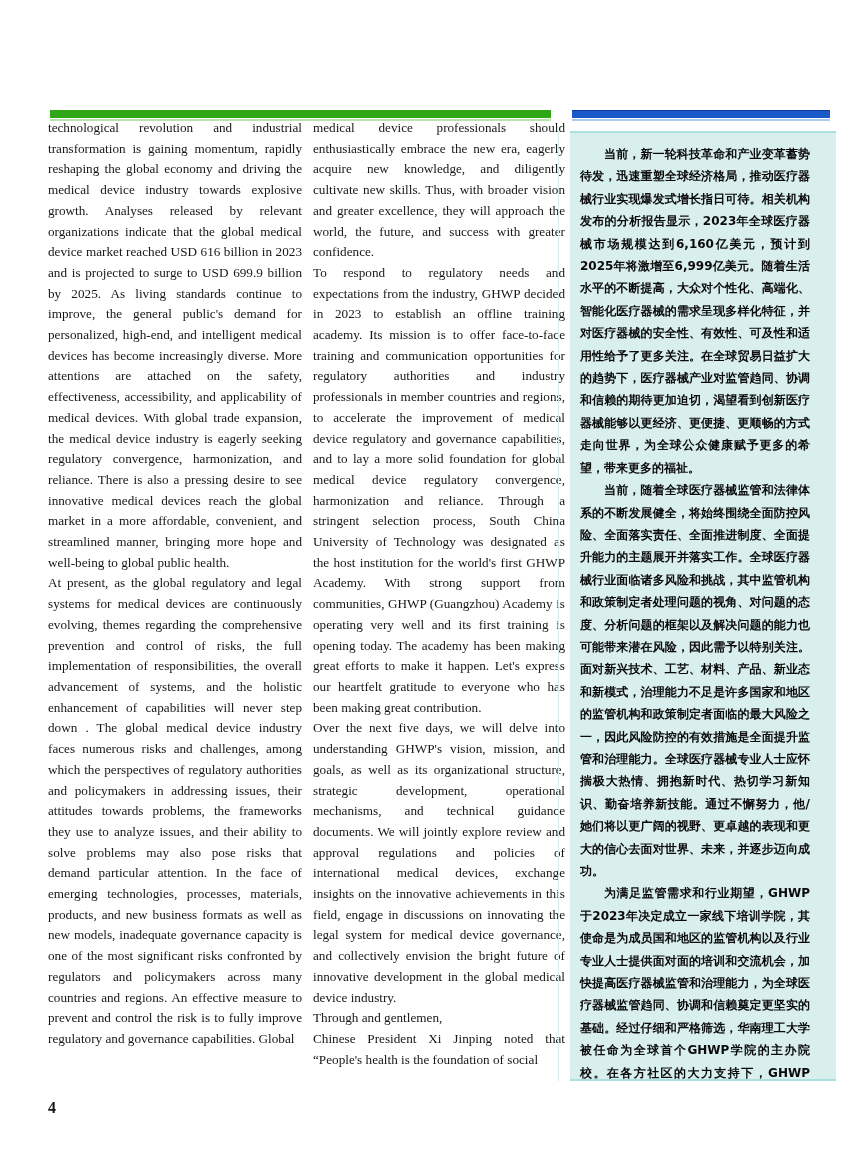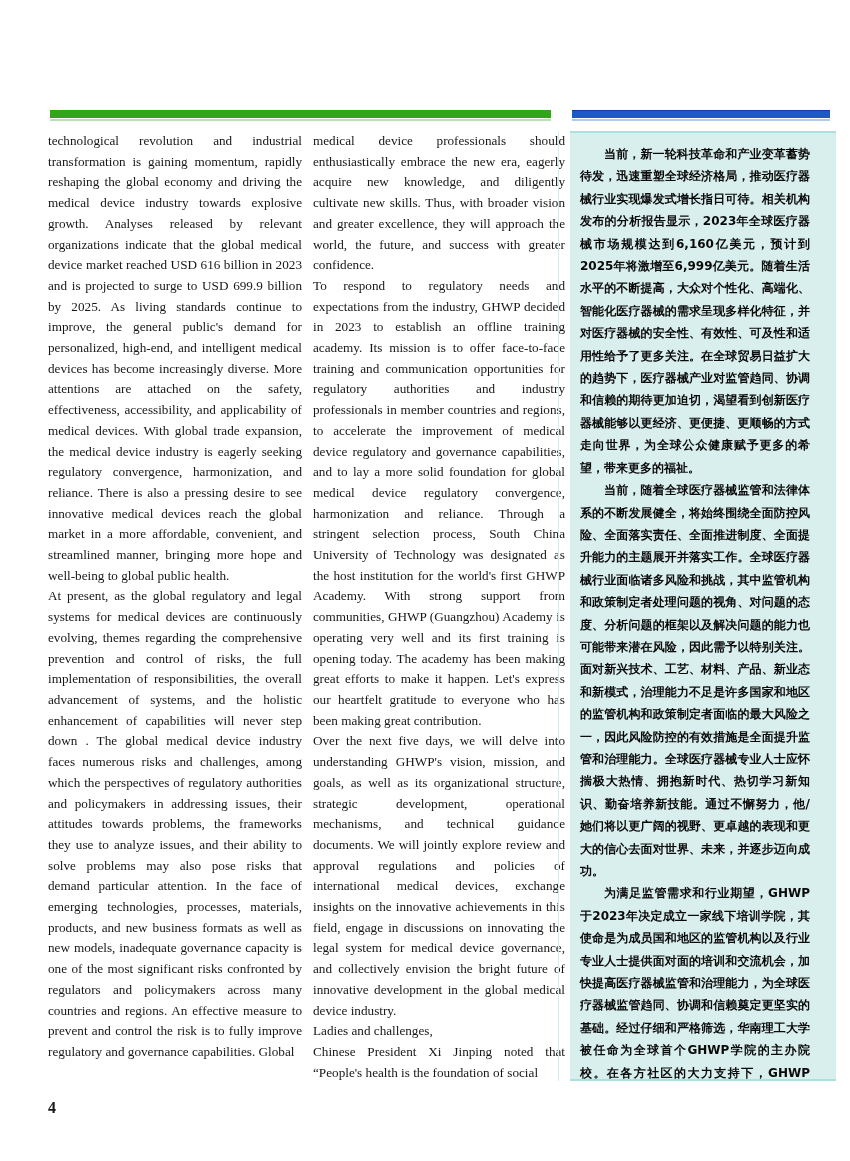--- a/index.html
+++ b/index.html
@@ -15,21 +15,21 @@
   .topbar{position:absolute;top:110px;}
   .bar-main{height:8px;}
   .bar-gap{height:1px;}
   .bar-light{height:2px;}
   .green .bar-main{background:var(--accent_green,#2fa716);}
   .green .bar-light{background:var(--accent_green_light,#b9e3ae);}
   .blue .bar-main{background:var(--accent_blue,#1a5ac8);border-top:1px solid #0c3f9e;box-sizing:border-box;}
   .blue .bar-light{background:var(--accent_blue_light,#aecbee);}
   
   .col{
-    position:absolute;top:131px;
+    position:absolute;top:118px;
     font-size:13.2px;line-height:20.7px;
     text-align:justify;
   }
   .col p{margin:0;padding:0;}
   .col1{left:48px;width:254px;}
   .col2{left:313px;width:252px;}
   
   .divider{position:absolute;left:558px;top:131px;width:1px;height:950px;background:#d5ecef;}
   .cnbox{
     position:absolute;left:570px;top:131px;width:266px;height:950px;
@@ -76,21 +76,21 @@
 
   <div class="col col1">
     <p>technological revolution and industrial transformation is gaining momentum, rapidly reshaping the global economy and driving the medical device industry towards explosive growth. Analyses released by relevant organizations indicate that the global medical device market reached USD 616 billion in 2023 and is projected to surge to USD 699.9 billion by 2025. As living standards continue to improve, the general public's demand for personalized, high-end, and intelligent medical devices has become increasingly diverse. More attentions are attached on the safety, effectiveness, accessibility, and applicability of medical devices. With global trade expansion, the medical device industry is eagerly seeking regulatory convergence, harmonization, and reliance. There is also a pressing desire to see innovative medical devices reach the global market in a more affordable, convenient, and streamlined manner, bringing more hope and well-being to global public health.</p>
     <p>At present, as the global regulatory and legal systems for medical devices are continuously evolving, themes regarding the comprehensive prevention and control of risks, the full implementation of responsibilities, the overall advancement of systems, and the holistic enhancement of capabilities will never step down . The global medical device industry faces numerous risks and challenges, among which the perspectives of regulatory authorities and policymakers in addressing issues, their attitudes towards problems, the frameworks they use to analyze issues, and their ability to solve problems may also pose risks that demand particular attention. In the face of emerging technologies, processes, materials, products, and new business formats as well as new models, inadequate governance capacity is one of the most significant risks confronted by regulators and policymakers across many countries and regions. An effective measure to prevent and control the risk is to fully improve regulatory and governance capabilities. Global</p>
   </div>
 
   <div class="col col2">
     <p>medical device professionals should enthusiastically embrace the new era, eagerly acquire new knowledge, and diligently cultivate new skills. Thus, with broader vision and greater excellence, they will approach the world, the future, and success with greater confidence.</p>
     <p>To respond to regulatory needs and expectations from the industry, GHWP decided in 2023 to establish an offline training academy. Its mission is to offer face-to-face training and communication opportunities for regulatory authorities and industry professionals in member countries and regions, to accelerate the improvement of medical device regulatory and governance capabilities, and to lay a more solid foundation for global medical device regulatory convergence, harmonization and reliance. Through a stringent selection process, South China University of Technology was designated as the host institution for the world's first GHWP Academy. With strong support from communities, GHWP (Guangzhou) Academy is operating very well and its first training is opening today. The academy has been making great efforts to make it happen. Let's express our heartfelt gratitude to everyone who has been making great contribution.</p>
     <p>Over the next five days, we will delve into understanding GHWP's vision, mission, and goals, as well as its organizational structure, strategic development, operational mechanisms, and technical guidance documents. We will jointly explore review and approval regulations and policies of international medical devices, exchange insights on the innovative achievements in this field, engage in discussions on innovating the legal system for medical device governance, and collectively envision the bright future of innovative development in the global medical device industry.</p>
-    <p>Ladies and challenges,</p>
+    <p>Through and gentlemen,</p>
     <p>Chinese President Xi Jinping noted that “People's health is the foundation of social</p>
   </div>
 
   <div class="divider"></div>
 
   <div class="cnbox">
     <p>当前，新一轮科技革命和产业变革蓄势待发，迅速重塑全球经济格局，推动医疗器械行业实现爆发式增长指日可待。相关机构发布的分析报告显示，2023年全球医疗器械市场规模达到6,160亿美元，预计到2025年将激增至6,999亿美元。随着生活水平的不断提高，大众对个性化、高端化、智能化医疗器械的需求呈现多样化特征，并对医疗器械的安全性、有效性、可及性和适用性给予了更多关注。在全球贸易日益扩大的趋势下，医疗器械产业对监管趋同、协调和信赖的期待更加迫切，渴望看到创新医疗器械能够以更经济、更便捷、更顺畅的方式走向世界，为全球公众健康赋予更多的希望，带来更多的福祉。</p>
     <p>当前，随着全球医疗器械监管和法律体系的不断发展健全，将始终围绕全面防控风险、全面落实责任、全面推进制度、全面提升能力的主题展开并落实工作。全球医疗器械行业面临诸多风险和挑战，其中监管机构和政策制定者处理问题的视角、对问题的态度、分析问题的框架以及解决问题的能力也可能带来潜在风险，因此需予以特别关注。面对新兴技术、工艺、材料、产品、新业态和新模式，治理能力不足是许多国家和地区的监管机构和政策制定者面临的最大风险之一，因此风险防控的有效措施是全面提升监管和治理能力。全球医疗器械专业人士应怀揣极大热情、拥抱新时代、热切学习新知识、勤奋培养新技能。通过不懈努力，他/她们将以更广阔的视野、更卓越的表现和更大的信心去面对世界、未来，并逐步迈向成功。</p>
     <p>为满足监管需求和行业期望，GHWP于2023年决定成立一家线下培训学院，其使命是为成员国和地区的监管机构以及行业专业人士提供面对面的培训和交流机会，加快提高医疗器械监管和治理能力，为全球医疗器械监管趋同、协调和信赖奠定更坚实的基础。经过仔细和严格筛选，华南理工大学被任命为全球首个GHWP学院的主办院校。在各方社区的大力支持下，GHWP（广州）学院运作顺利，并于今天迎来了首期培训开幕。学院为此付出了巨大的努力，让我们向所有为此作出重大贡献的人们表达诚挚的感谢。</p>
 

